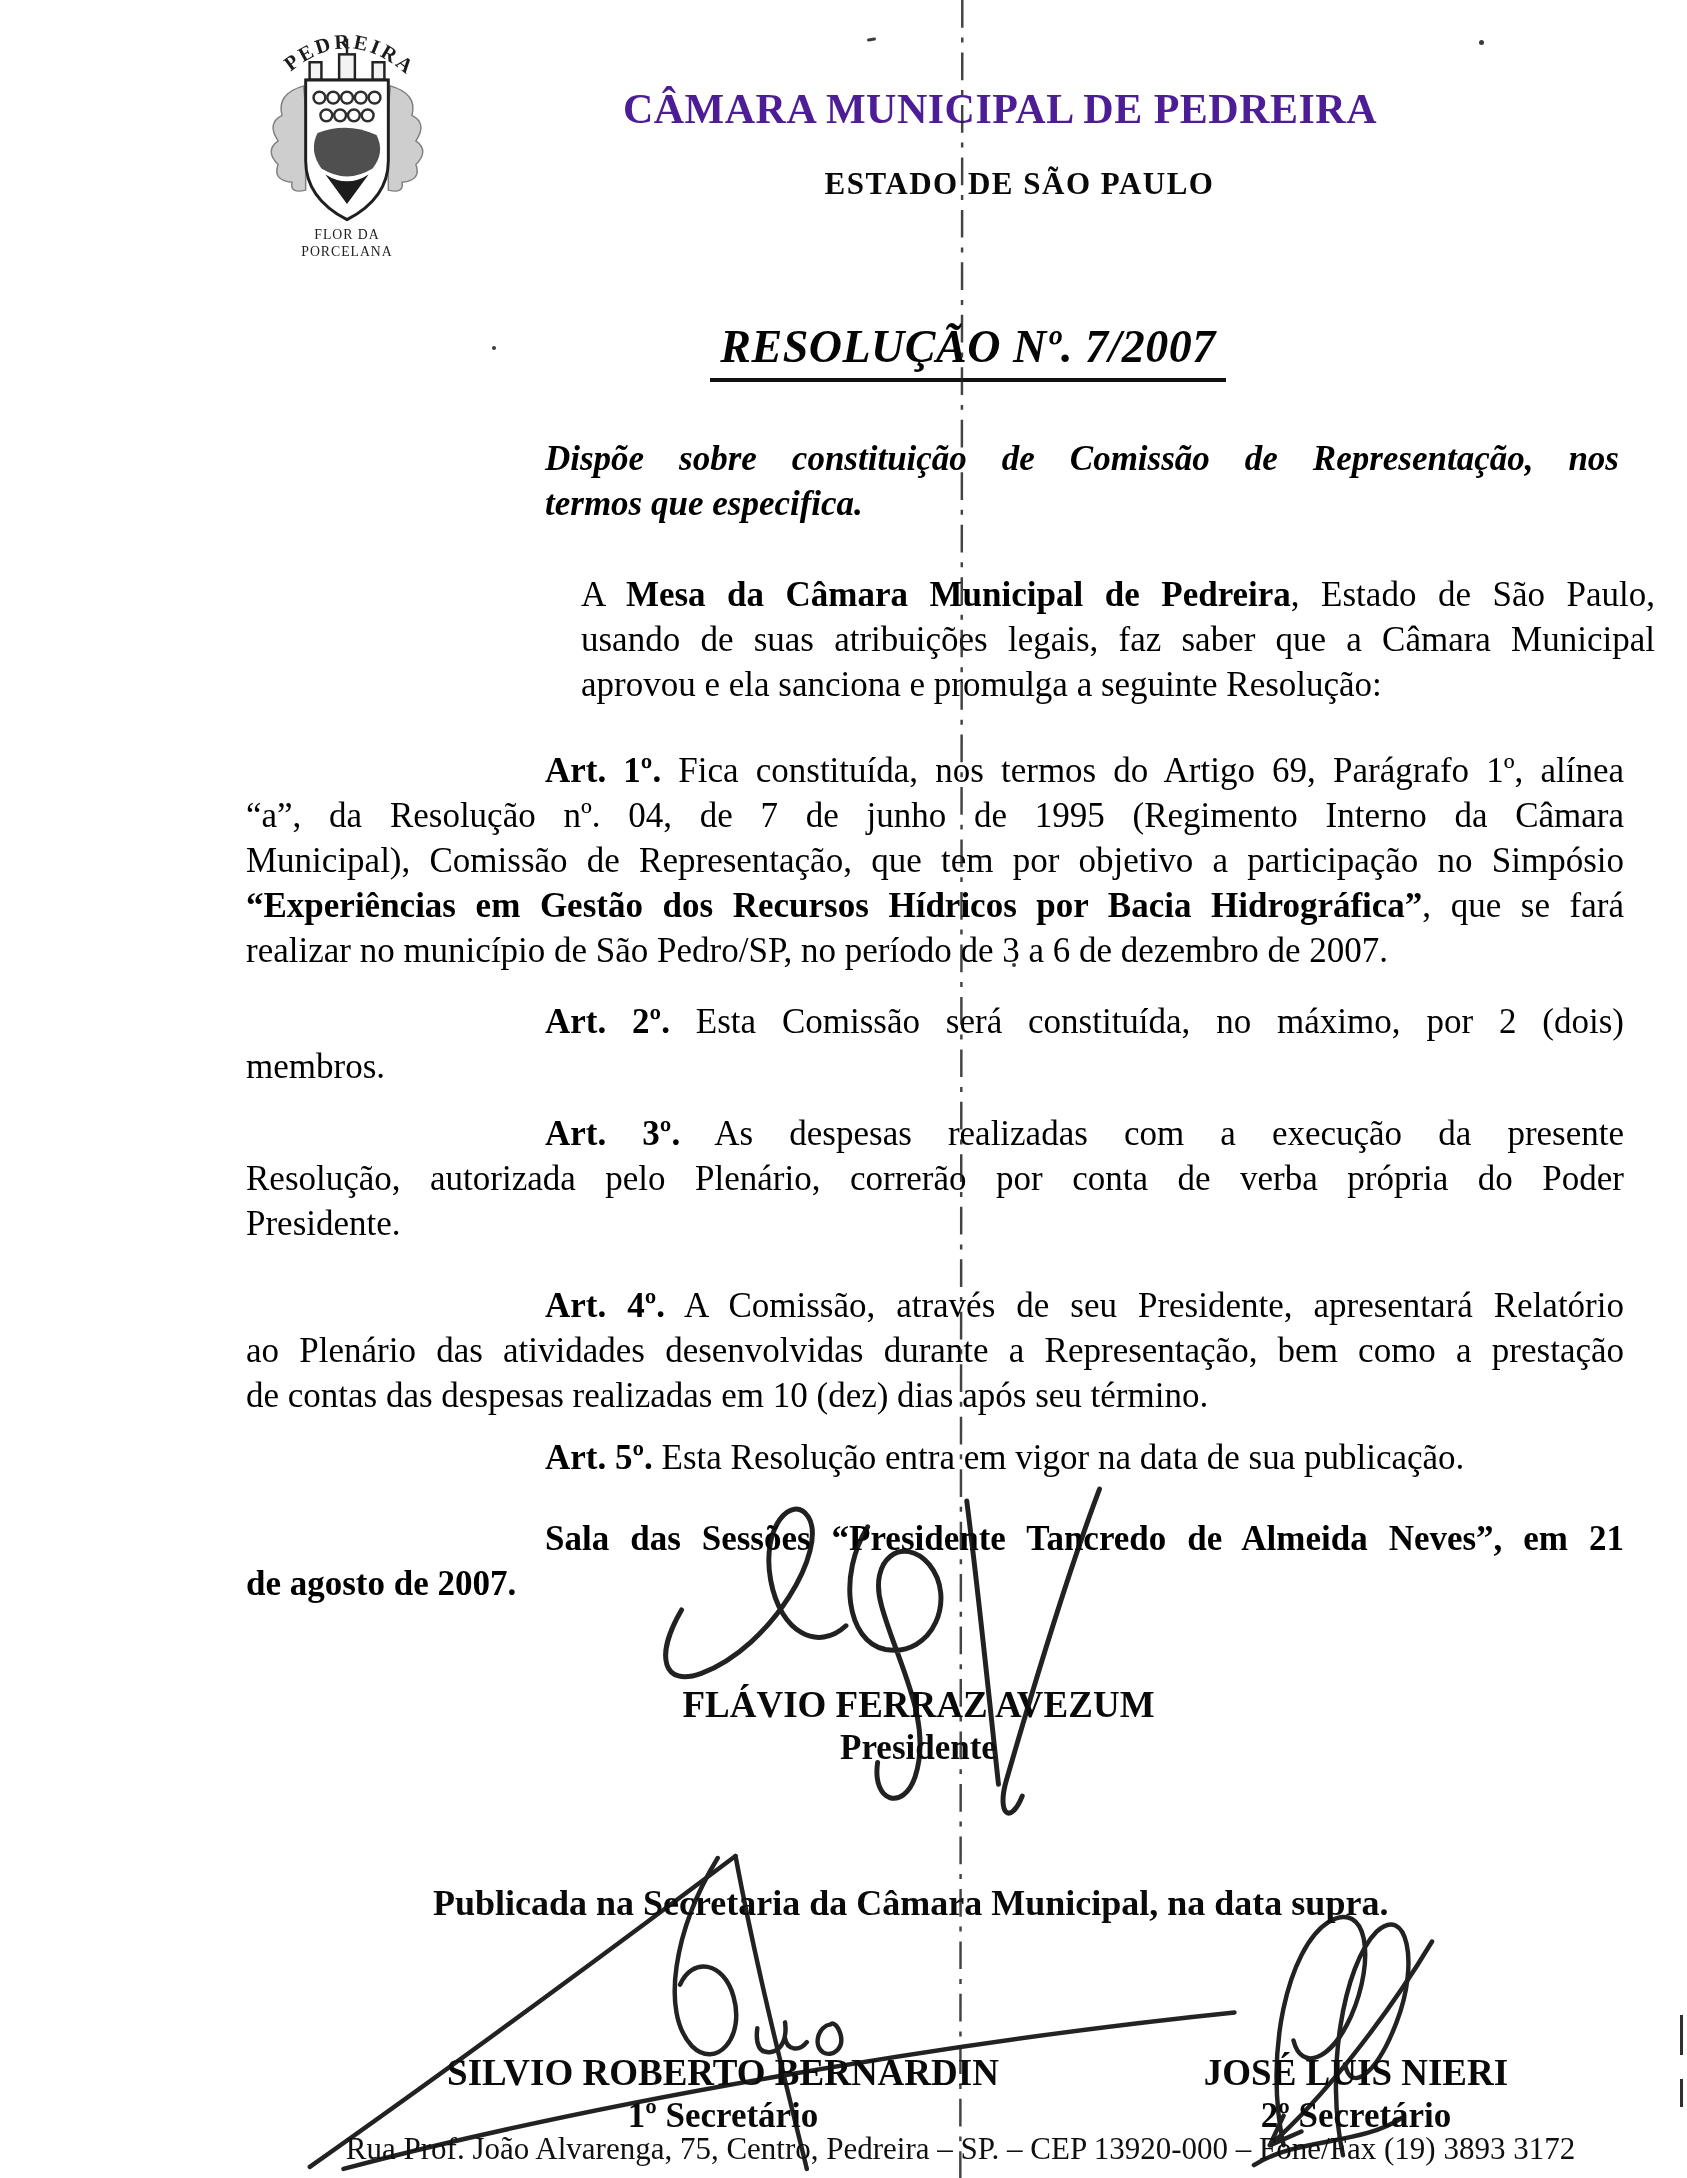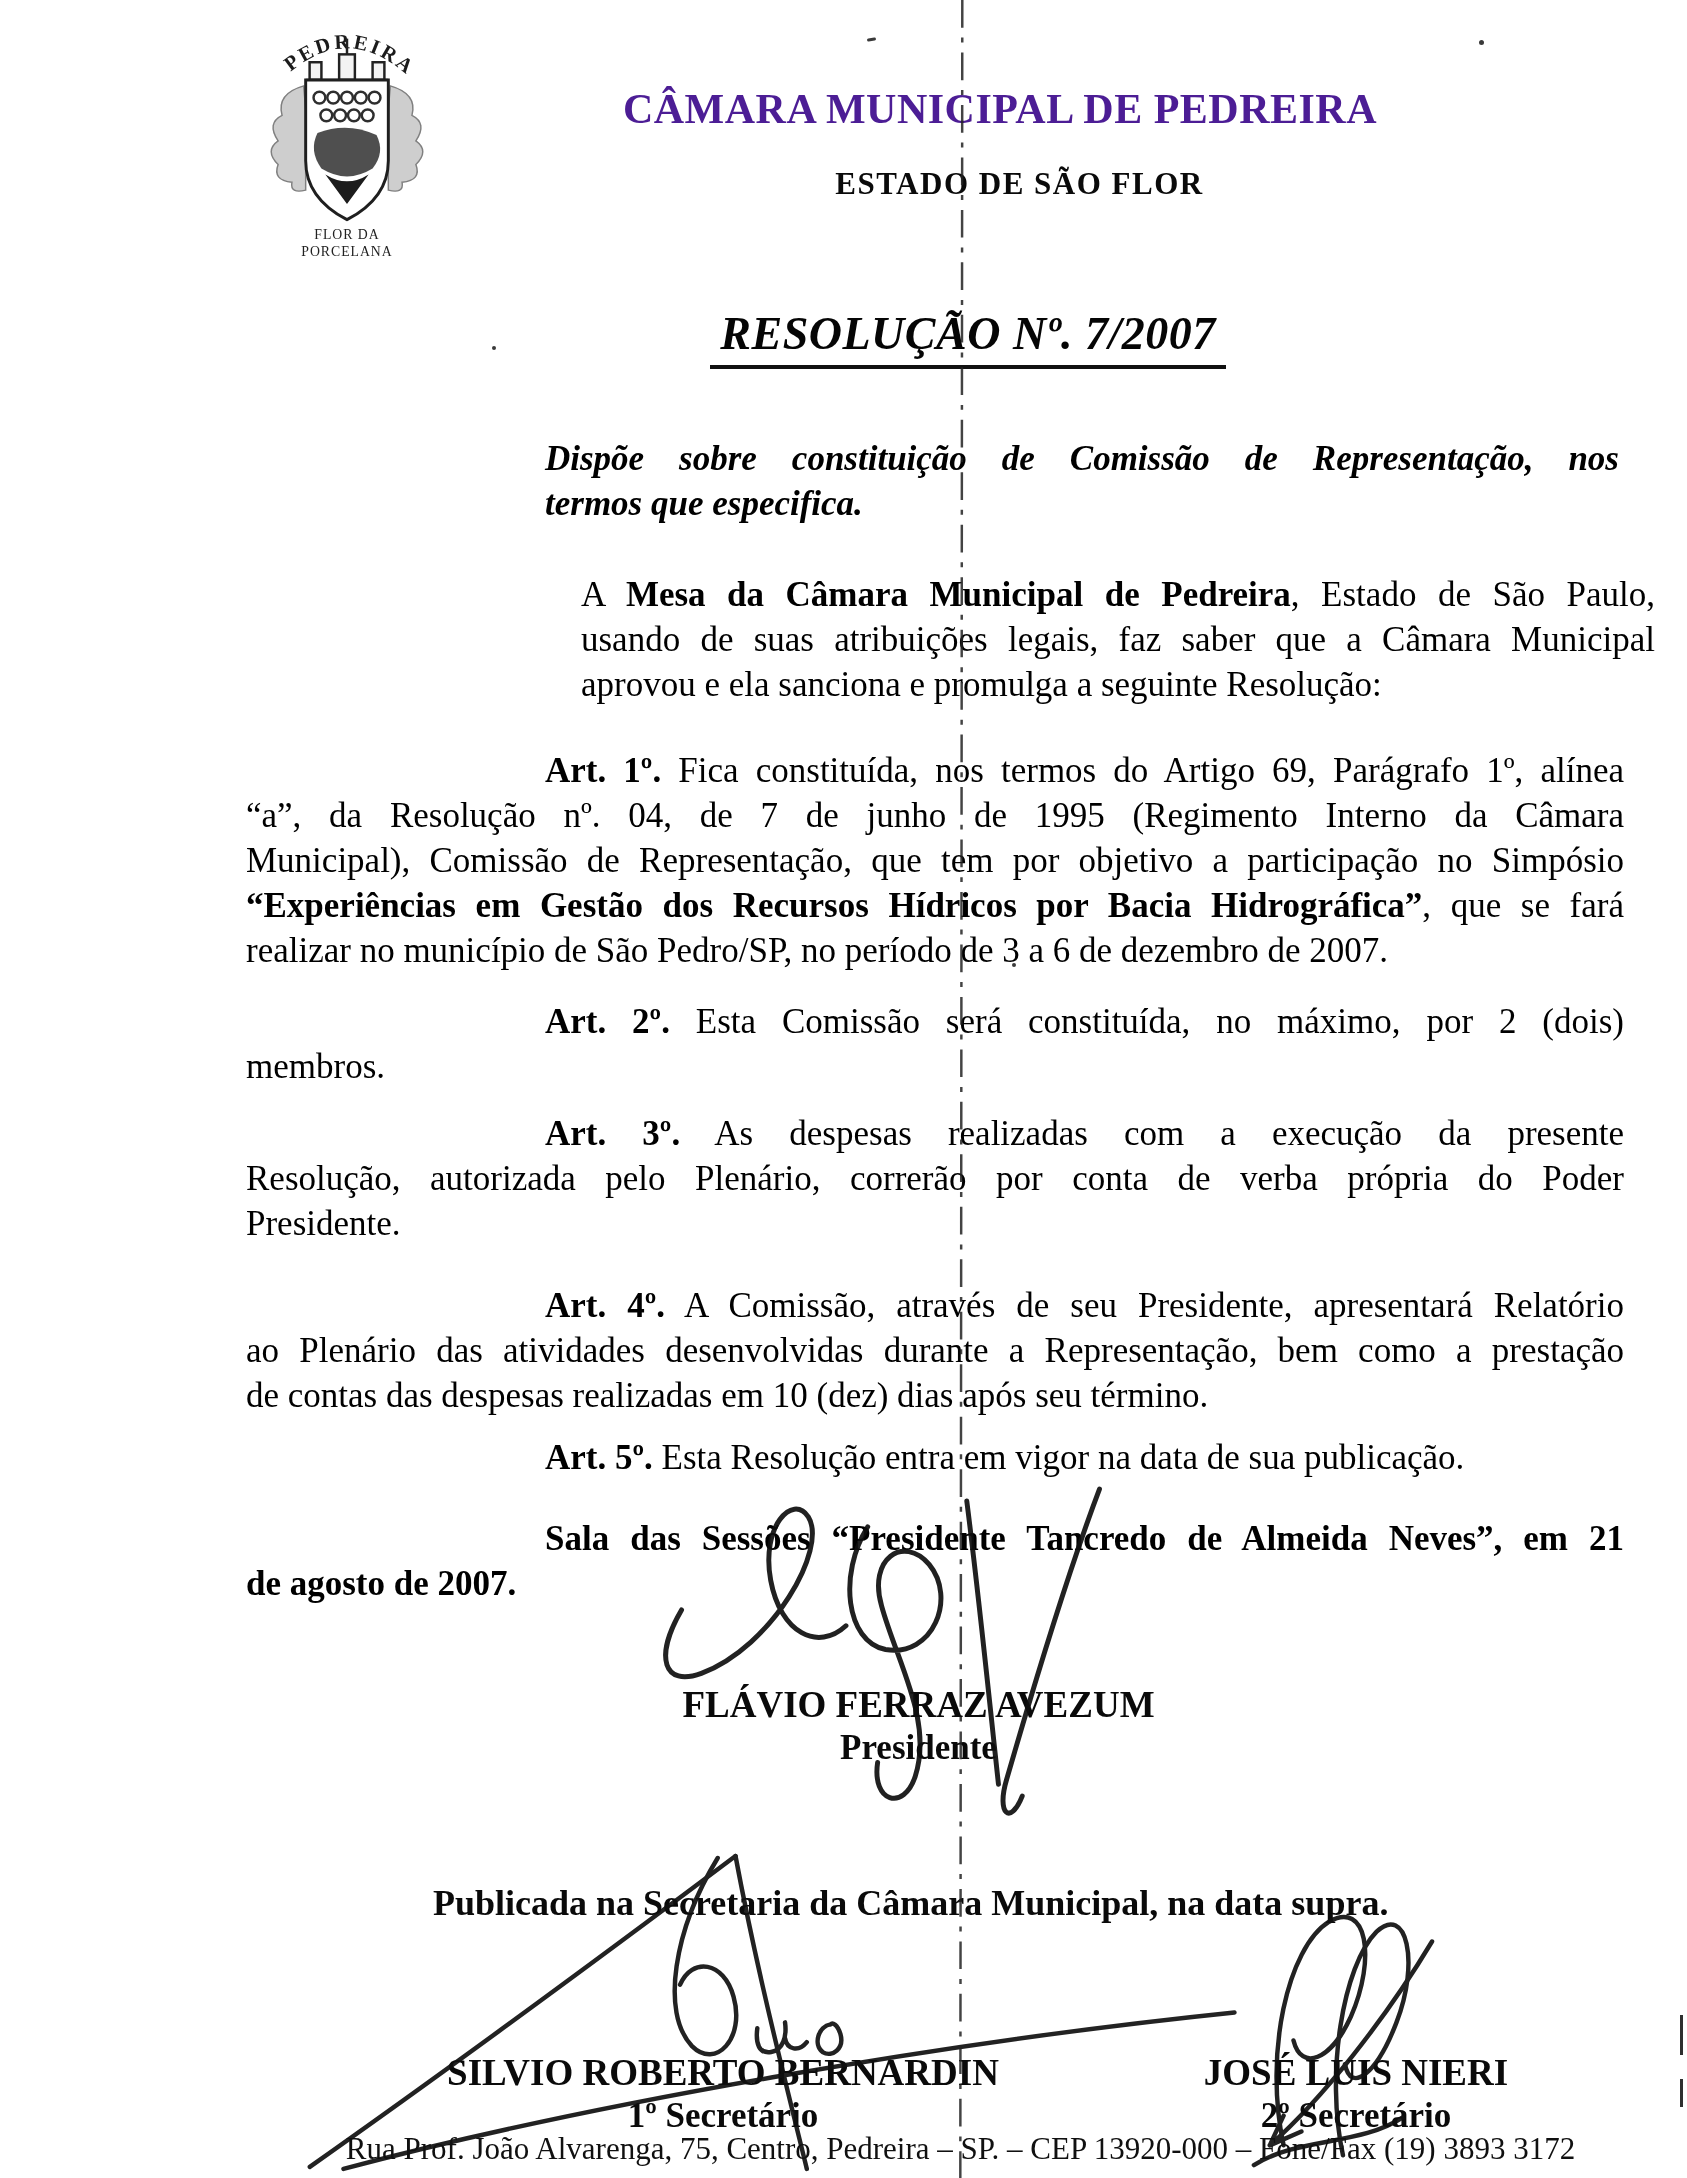--- a/index.html
+++ b/index.html
@@ -17,21 +17,21 @@
     left:594px;top:85px;width:812px;
     text-align:center;font-size:42px;font-weight:700;
     letter-spacing:0.5px;color:#4c1d95;white-space:nowrap;
   }
   .state-title{
     left:594px;top:166px;width:851px;
     text-align:center;font-size:31px;font-weight:700;
     letter-spacing:1.5px;color:#0a0a0a;white-space:nowrap;
   }
   .res-title{
-    left:572px;top:307px;width:792px;text-align:center;white-space:nowrap;
+    left:572px;top:320px;width:792px;text-align:center;white-space:nowrap;
   }
   .res-title span{
     display:inline-block;
     font-size:46px;font-weight:700;font-style:italic;
     letter-spacing:0.5px;color:#050505;
     border-bottom:4px solid #111;
     padding:0 10px 5px 10px;
   }
   
   .para{
@@ -112,21 +112,21 @@
       </g>
       <path d="M70,120 Q100,108 130,122 Q139,140 126,156 Q100,172 74,156 Q61,138 70,120 Z" fill="#3c3c3c" opacity="0.9"></path>
       <path d="M78,162 L100,192 L122,162 Q100,176 78,162 Z" fill="#1c1c1c"></path>
 
       <text x="100" y="228" text-anchor="middle" font-size="14" letter-spacing="1" fill="#222" font-family="Liberation Serif, serif">FLOR DA</text>
       <text x="100" y="245" text-anchor="middle" font-size="14" letter-spacing="1" fill="#222" font-family="Liberation Serif, serif">PORCELANA</text>
     </svg>
   </div>
 
   <div class="abs org-title">CÂMARA MUNICIPAL DE PEDREIRA</div>
-  <div class="abs state-title">ESTADO DE SÃO FLOR</div>
+  <div class="abs state-title">ESTADO DE SÃO PAULO</div>
 
   <div class="abs res-title">
     <span>RESOLUÇÃO Nº. 7/2007</span>
   </div>
 
   <div class="abs para bold ital summary">
       <div class="tline just"><span>Dispõe sobre constituição de Comissão de Representação, nos</span></div>
       <div class="tline"><span>termos que especifica.</span></div>
     </div>
   <div class="abs para preamble">

